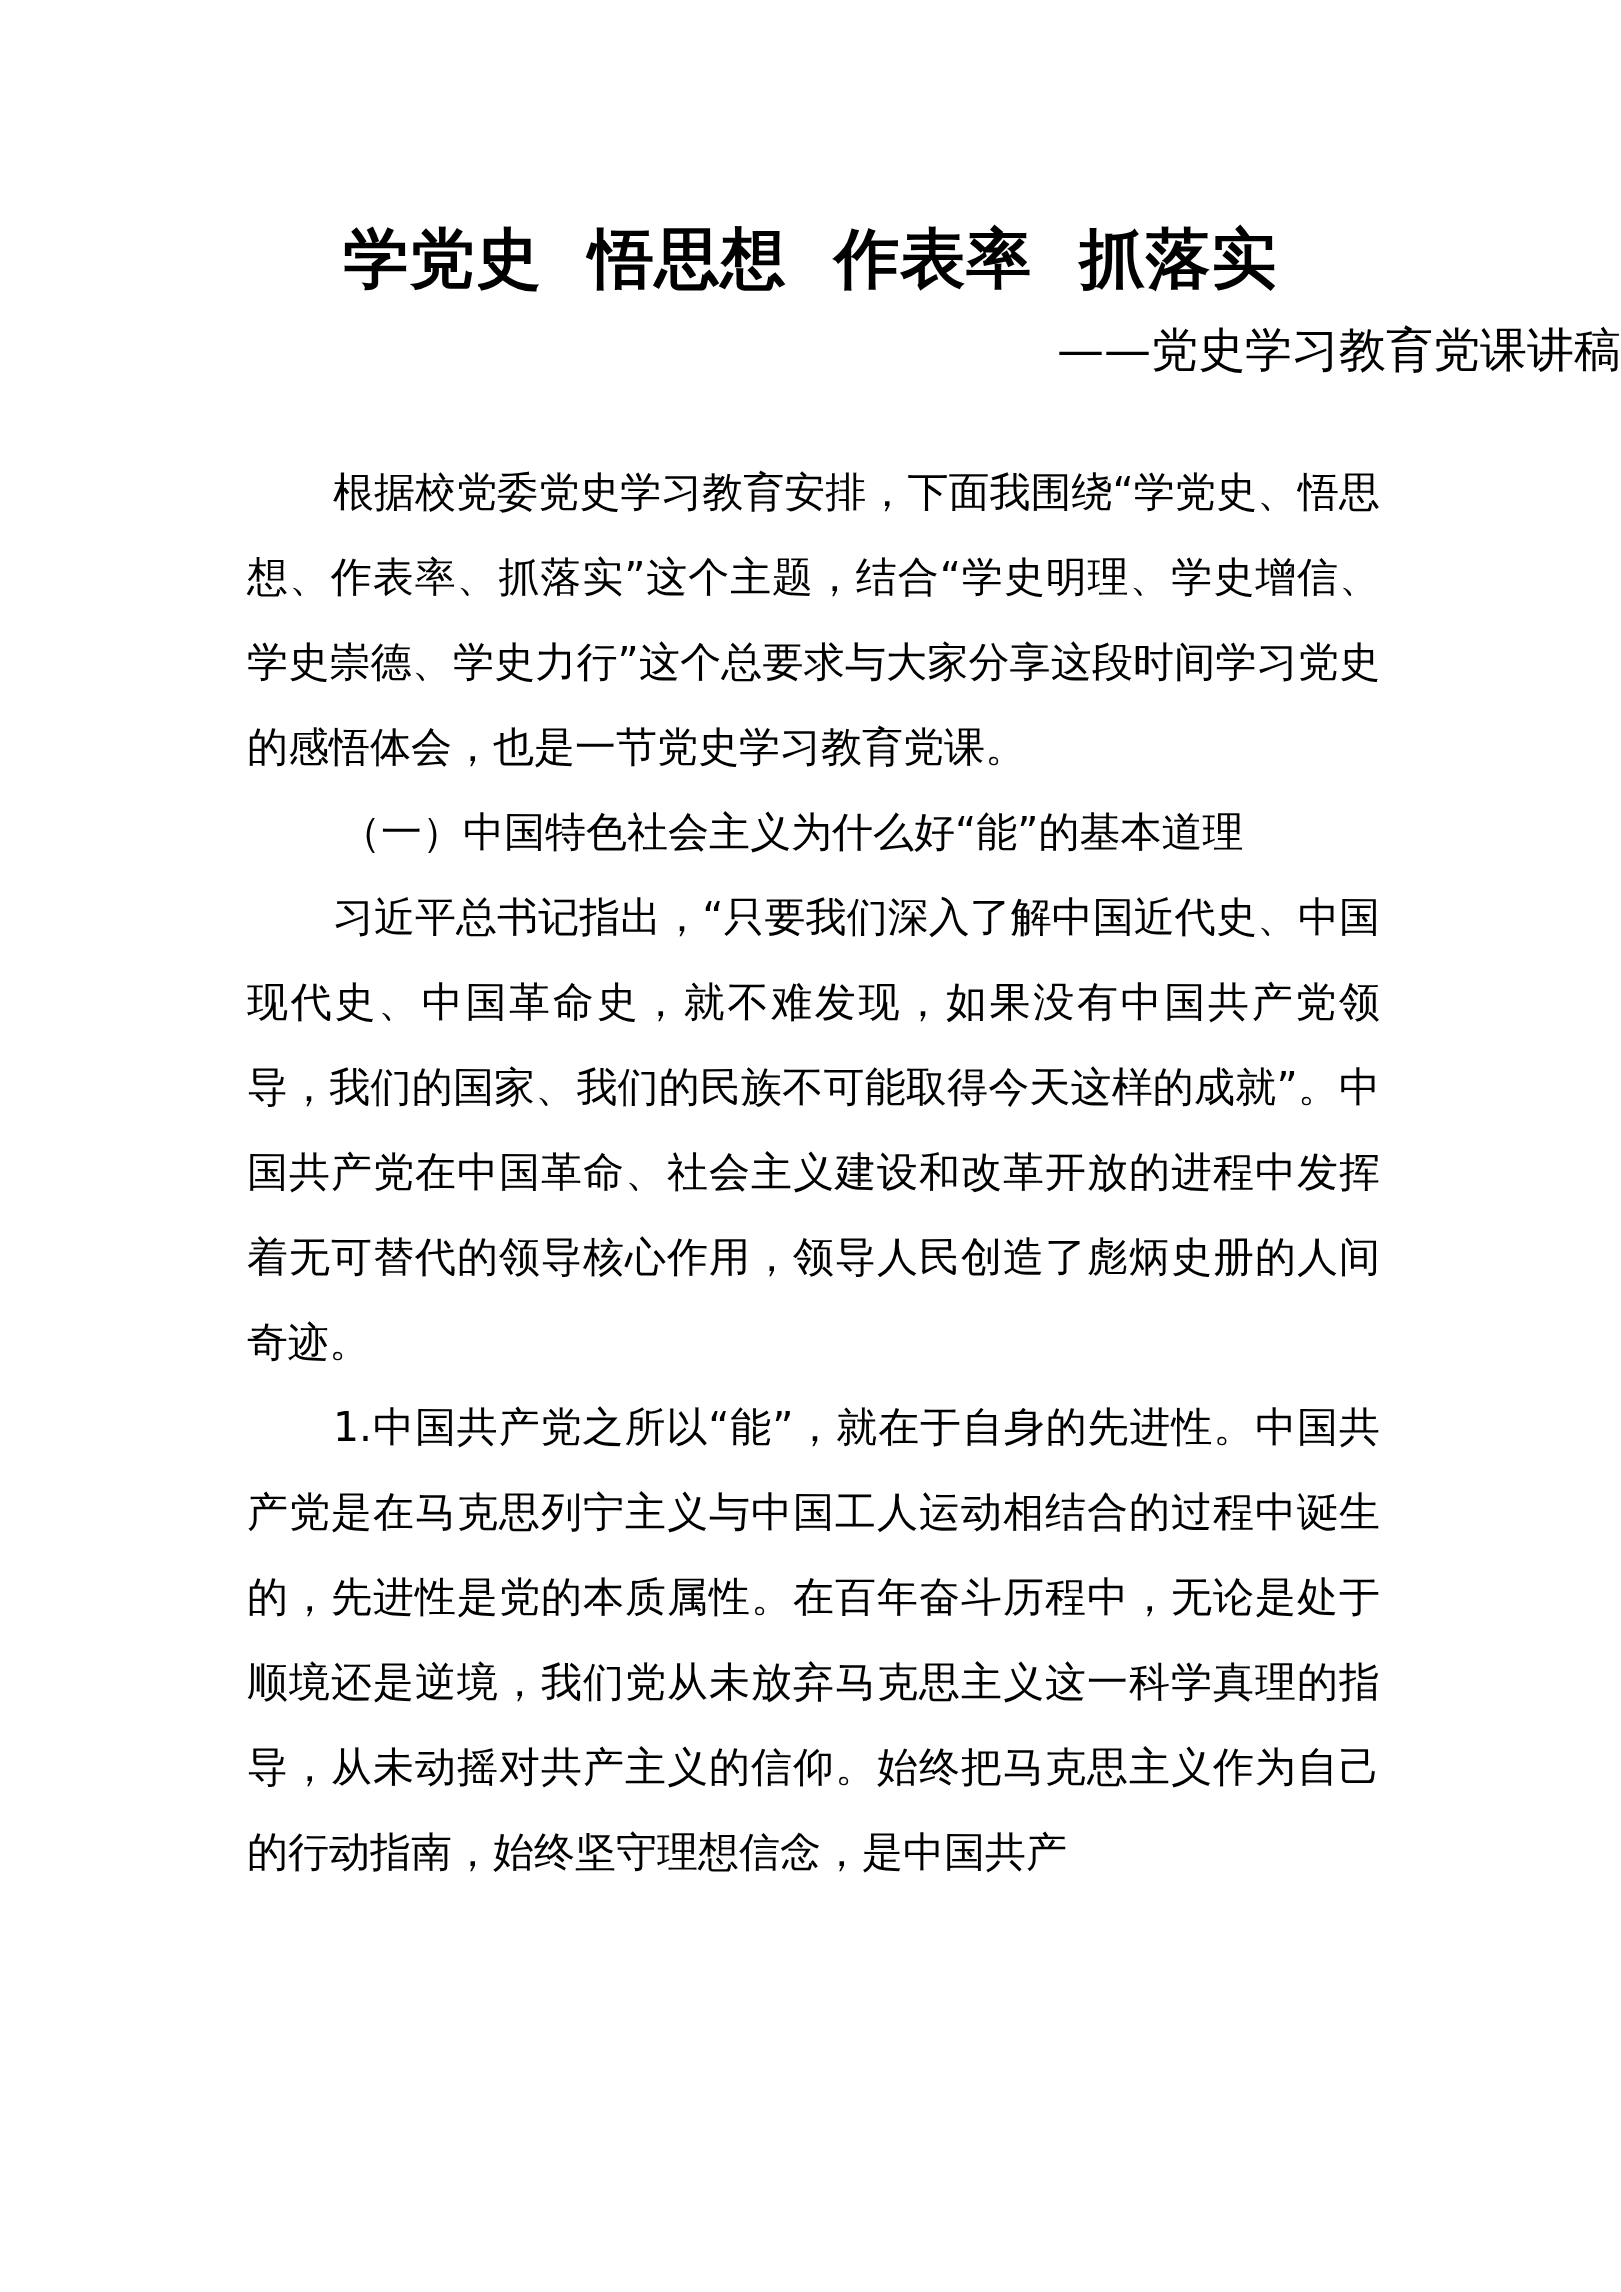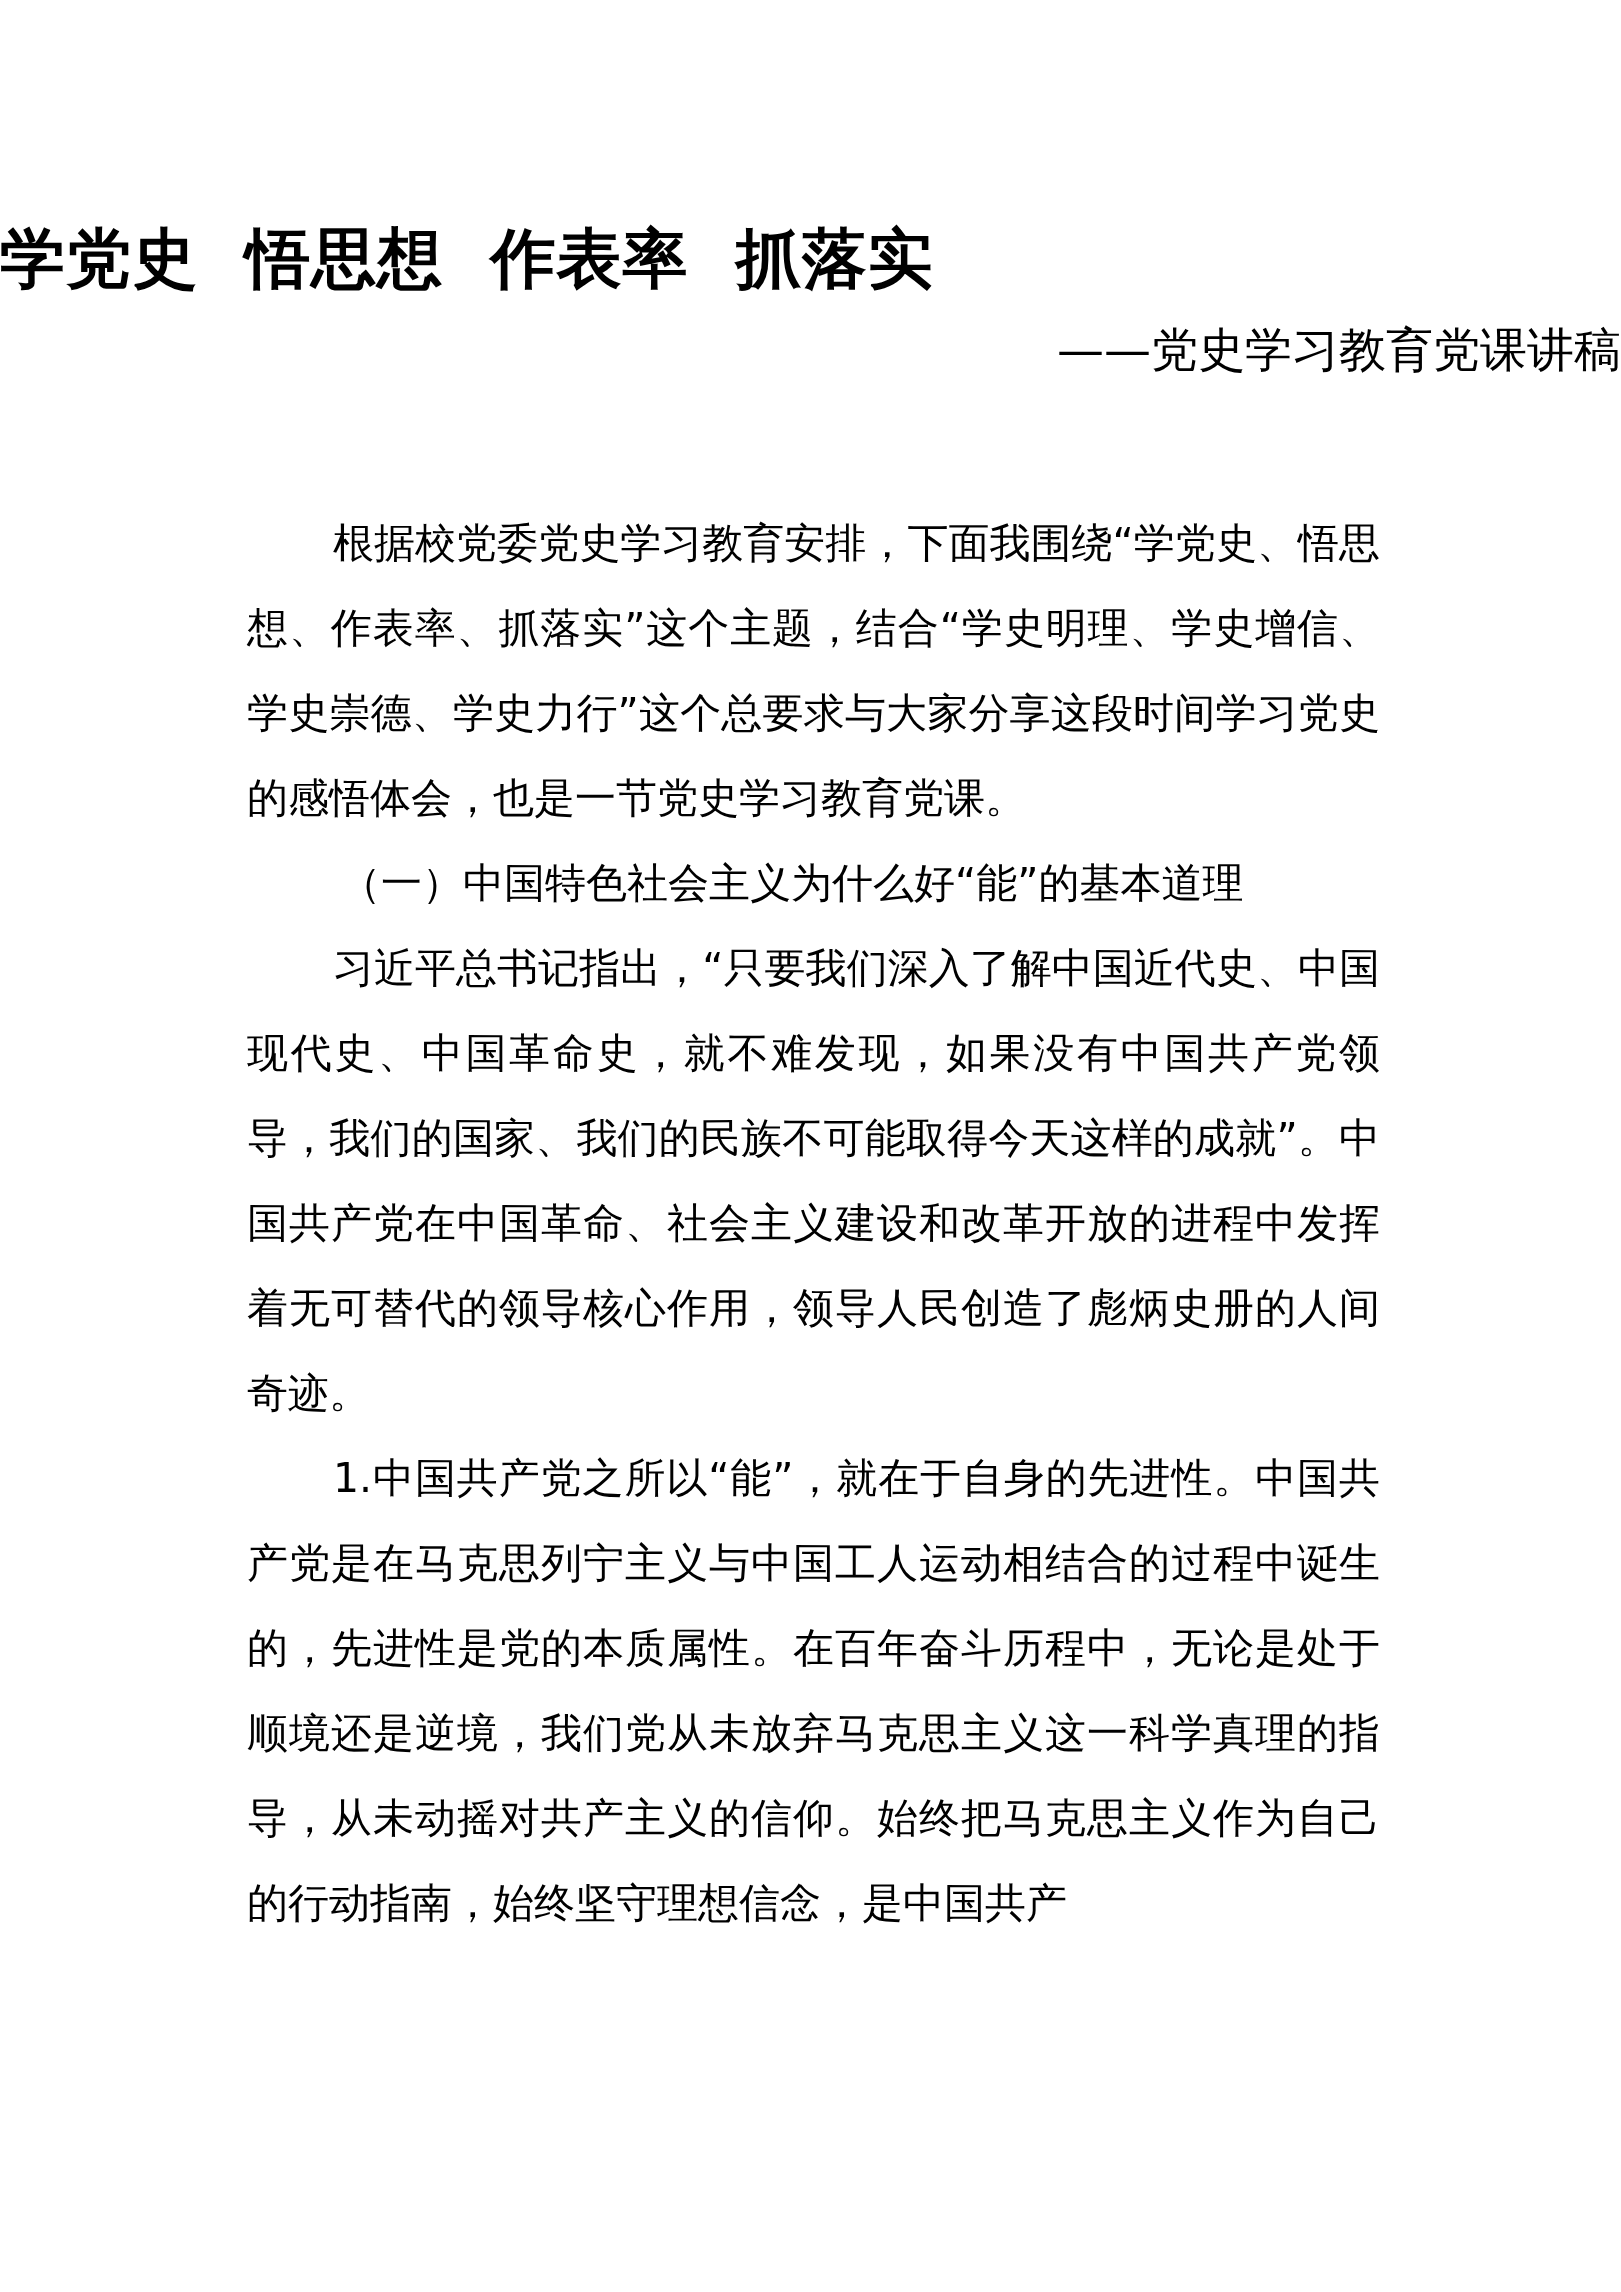--- a/index.html
+++ b/index.html
@@ -1,23 +1,23 @@
 <!DOCTYPE html>
 <html><head>
 <meta charset="utf-8">
 <style>
   html, body { margin: 0; padding: 0; background: #ffffff; }
   body { width: 1621px; height: 2293px; position: relative; overflow: hidden;
          font-family: "DejaVu Sans", "Liberation Sans", sans-serif; color: #000000; }
   .page { position: absolute; left: 0; top: 0; width: 1621px; height: 2293px; background: #ffffff; }
-  .title { position: absolute; left: 0; width: 1621px; top: 222px; 
+  .title { position: absolute; left: 0; width: 1621px; top: 222px; text-align: center;
            font-size: 65px; font-weight: bold; line-height: 74px; white-space: pre; letter-spacing: 1px; }
   .subtitle { position: absolute; left: 0; width: 1621px; top: 321px; text-align: right;
               font-size: 47px; line-height: 57px; white-space: pre; }
-  .body { position: absolute; left: 247px; top: 501px; width: 1133px; }
+  .body { position: absolute; left: 247px; top: 450px; width: 1133px; }
   .para { font-size: 41px; line-height: 85px; margin: 0; text-align: justify; text-indent: 86px; word-break: break-all; }
   .heading { font-size: 41px; line-height: 85px; margin: 0; padding-left: 93px; }
 </style>
 </head>
 <body>
 
 <div class="page">
   <div class="title">学党史  悟思想  作表率  抓落实</div>
   <div class="subtitle">——党史学习教育党课讲稿</div>
 

